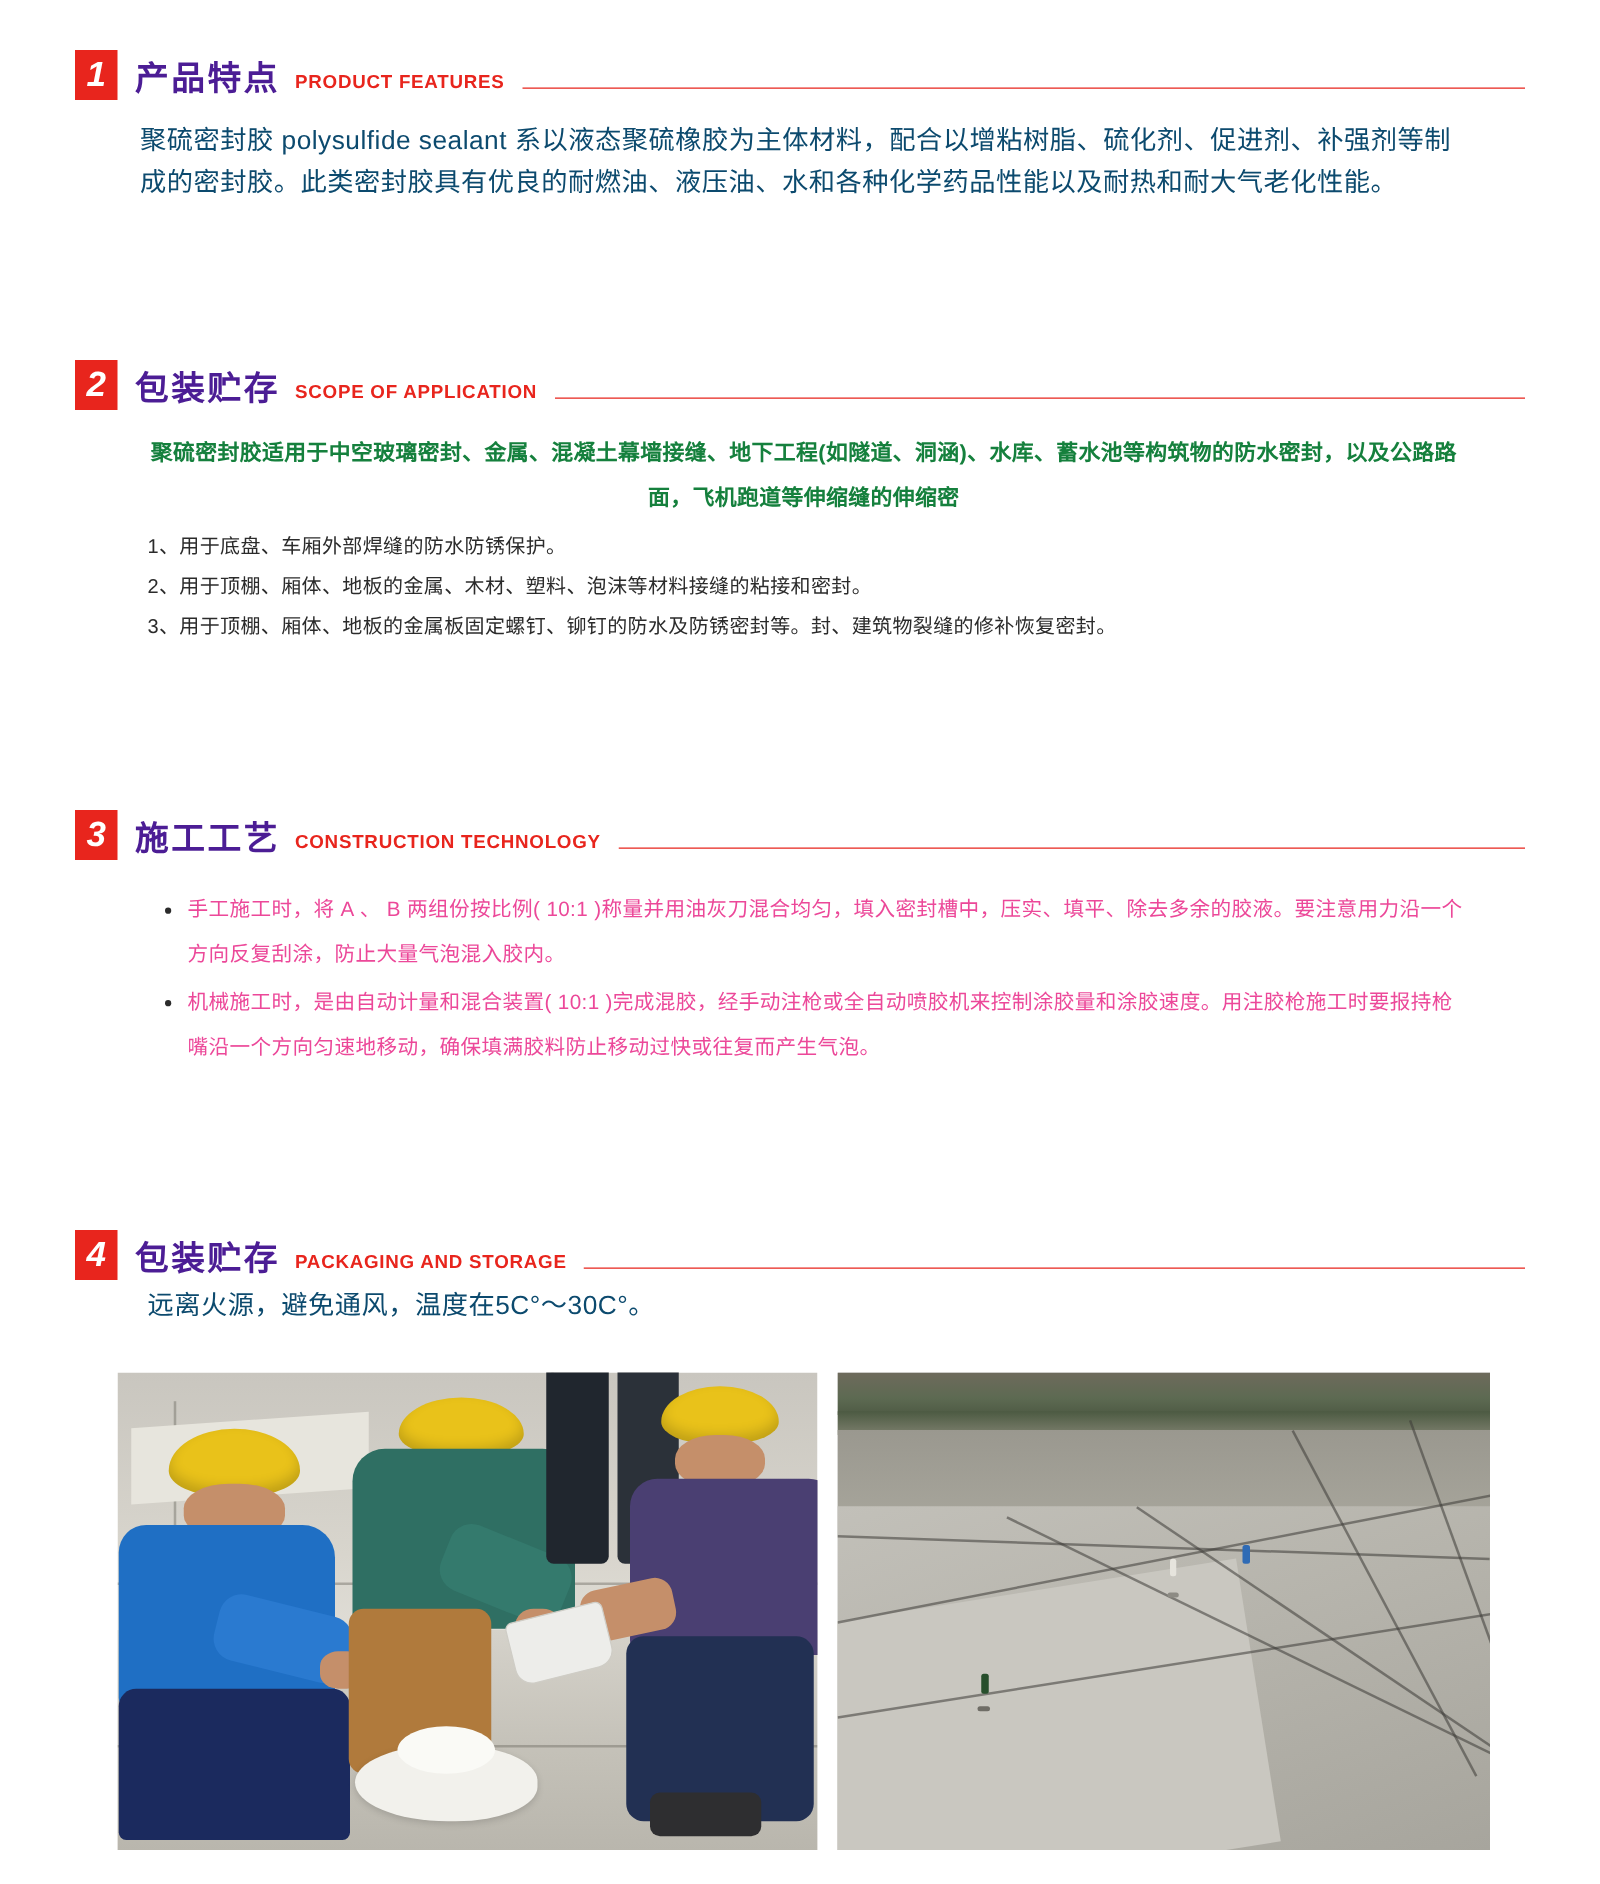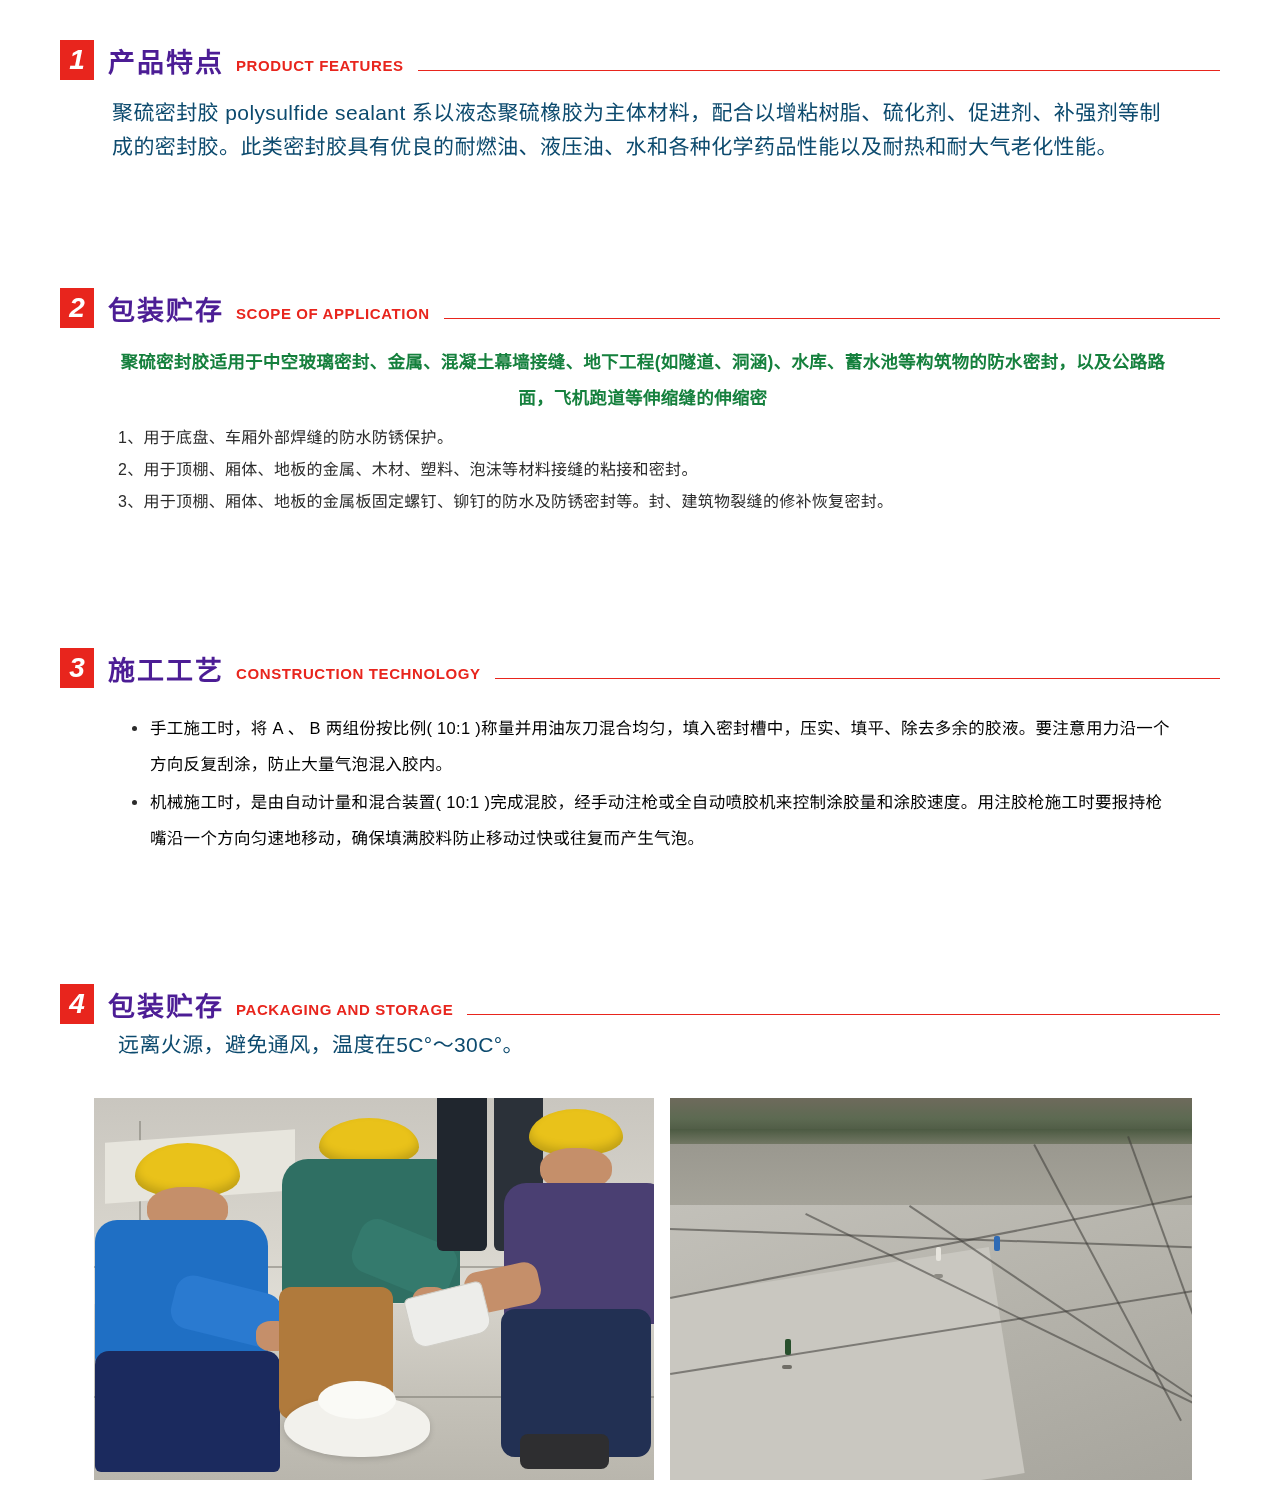--- a/index.html
+++ b/index.html
@@ -107,21 +107,21 @@
 
   ul.bullets {
     margin: 4px 0 0 0;
     padding-left: 22px;
     list-style: none;
   }
   ul.bullets li {
     position: relative;
     font-size: 16.5px;
     line-height: 36px;
-    color: #000000;
+    color: #ec4899;
     letter-spacing: 0.3px;
     margin-bottom: 2px;
     padding-left: 4px;
   }
   ul.bullets li::before {
     content: "";
     position: absolute;
     left: -14px;
     top: 16px;
     width: 5px;

